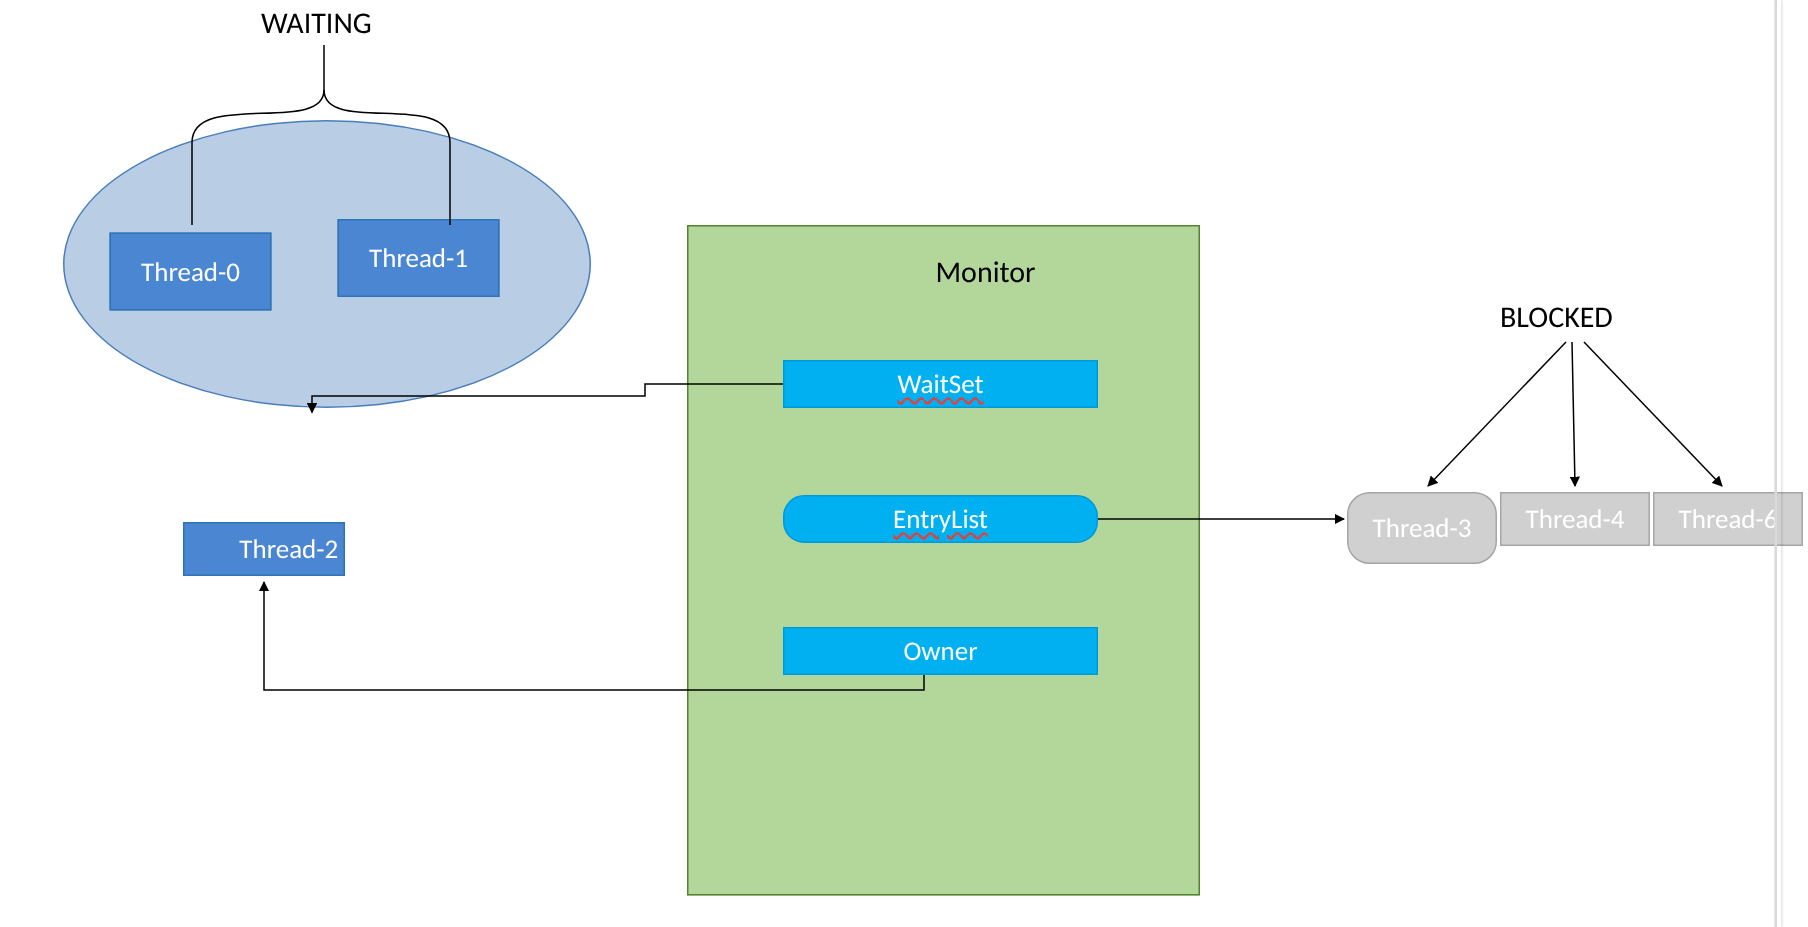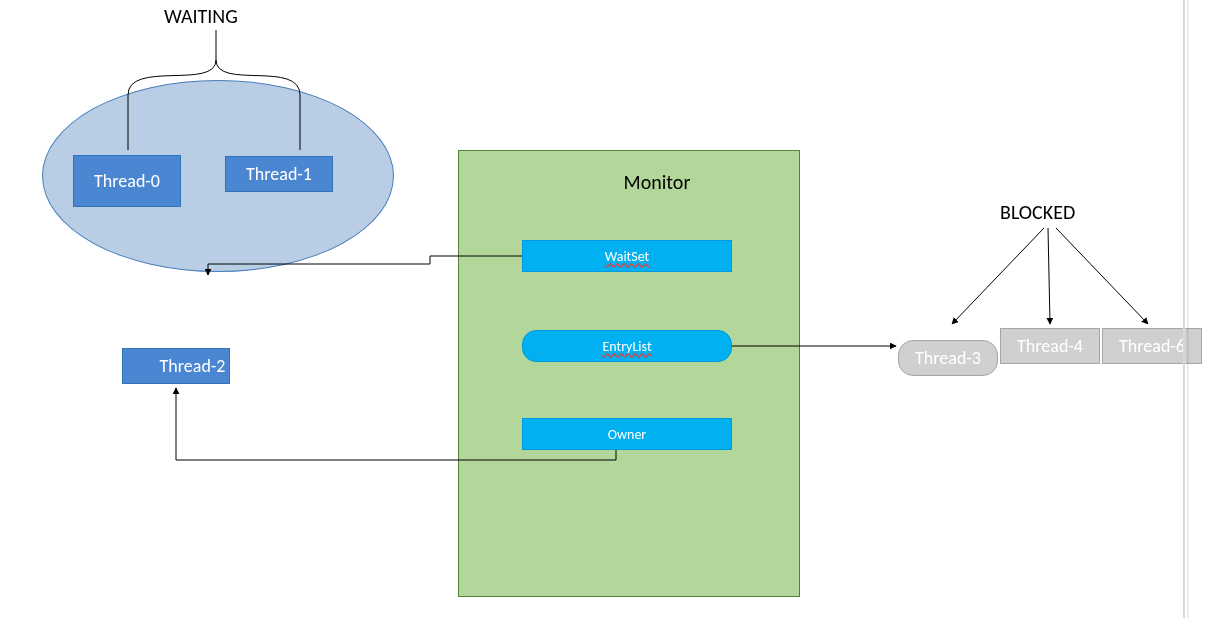--- a/index.html
+++ b/index.html
@@ -38,21 +38,21 @@
     justify-content: center;
     text-align: center;
   }
   .thread-blue {
     background: #4a86d1;
     border: 1px solid #2e75b6;
     color: #ffffff;
     font-size: 18px;
   }
   .thread0 { left: 73px;  top: 155px; width: 108px; height: 52px; }
-  .thread1 { left: 225px; top: 156px; width: 108px; height: 36px; }
+  .thread1 { left: 225px; top: 146px; width: 108px; height: 52px; }
   .thread2 { left: 122px; top: 348px; width: 108px; height: 36px; padding-left: 33px; }
 
   .monitor {
     position: absolute;
     left: 458px;
     top: 150px;
     width: 340px;
     height: 445px;
     background: #b3d69b;
     border: 1px solid #548235;
@@ -64,46 +64,46 @@
     width: 398px;
     text-align: center;
     font-size: 20px;
     color: #000;
   }
 
   .monitor-item {
     background: #00b0f0;
     border: 1px solid #0099d9;
     color: #ffffff;
-    font-size: 14px;
+    font-size: 18px;
     text-decoration: underline;
     text-decoration-style: wavy;
     text-decoration-color: #d94545;
     text-underline-offset: 2px;
   }
   .waitset   { left: 522px; top: 240px; width: 210px; height: 32px; }
   .entrylist { left: 522px; top: 330px; width: 210px; height: 32px; border-radius: 14px; }
   .owner     { left: 522px; top: 418px; width: 210px; height: 32px; text-decoration: none; }
 
   .thread-grey {
     background: #d0d0d0;
     border: 1px solid #a6a6a6;
     color: #ffffff;
     font-size: 18px;
   }
-  .thread3 { left: 898px;  top: 340px; width: 100px; height: 36px; border-radius: 15px; }
+  .thread3 { left: 898px;  top: 328px; width: 100px; height: 48px; border-radius: 15px; }
   .thread4 { left: 1000px; top: 328px; width: 100px; height: 36px; }
   .thread5 { left: 1102px; top: 328px; width: 100px; height: 36px; }
 
   .label {
     position: absolute;
     font-size: 20px;
     color: #000;
   }
-  .label.waiting-lbl { left: 164px; top: 4px; }
+  .label.waiting-lbl { left: 174px; top: 4px; }
   .label.blocked-lbl { left: 1000px; top: 200px; }
 
   svg.overlay {
     position: absolute;
     left: 0; top: 0;
     width: 1205px;
     height: 618px;
     pointer-events: none;
   }
 

